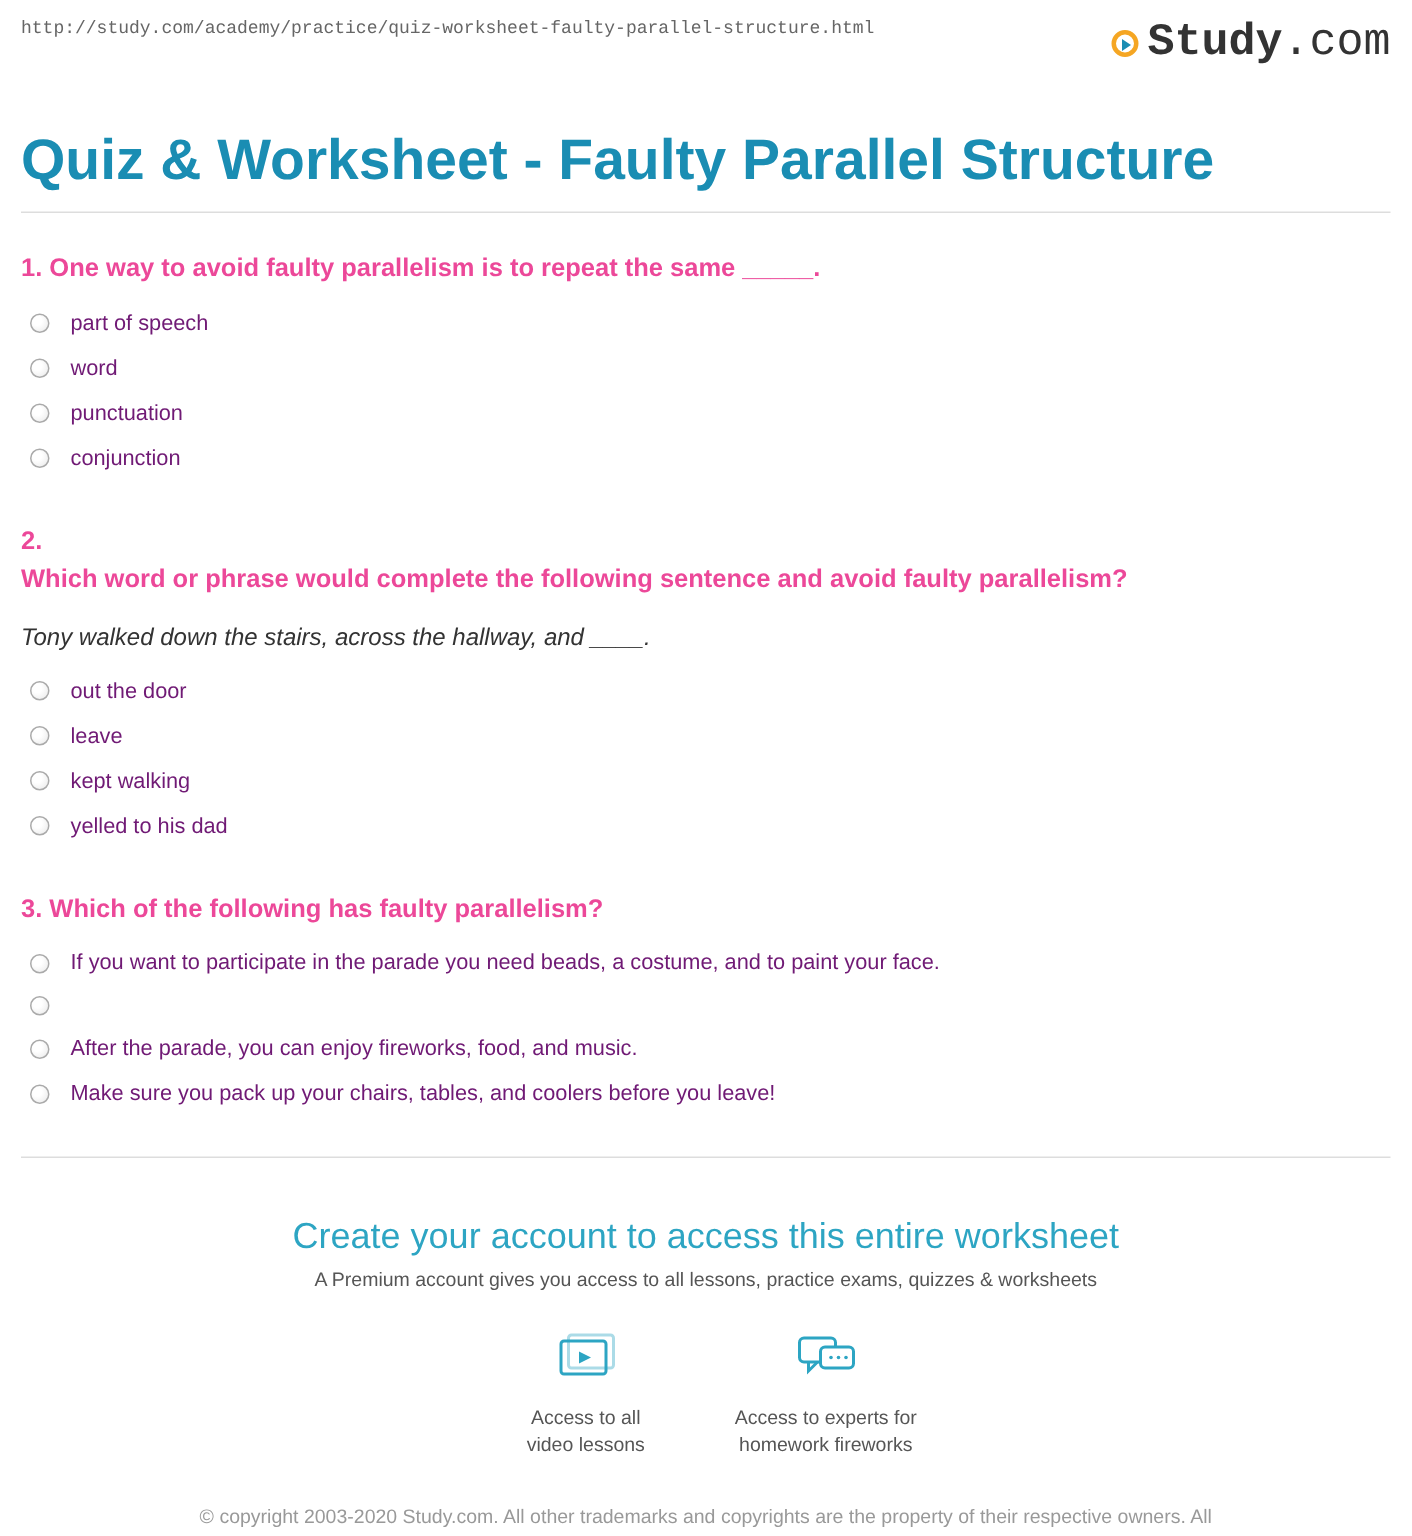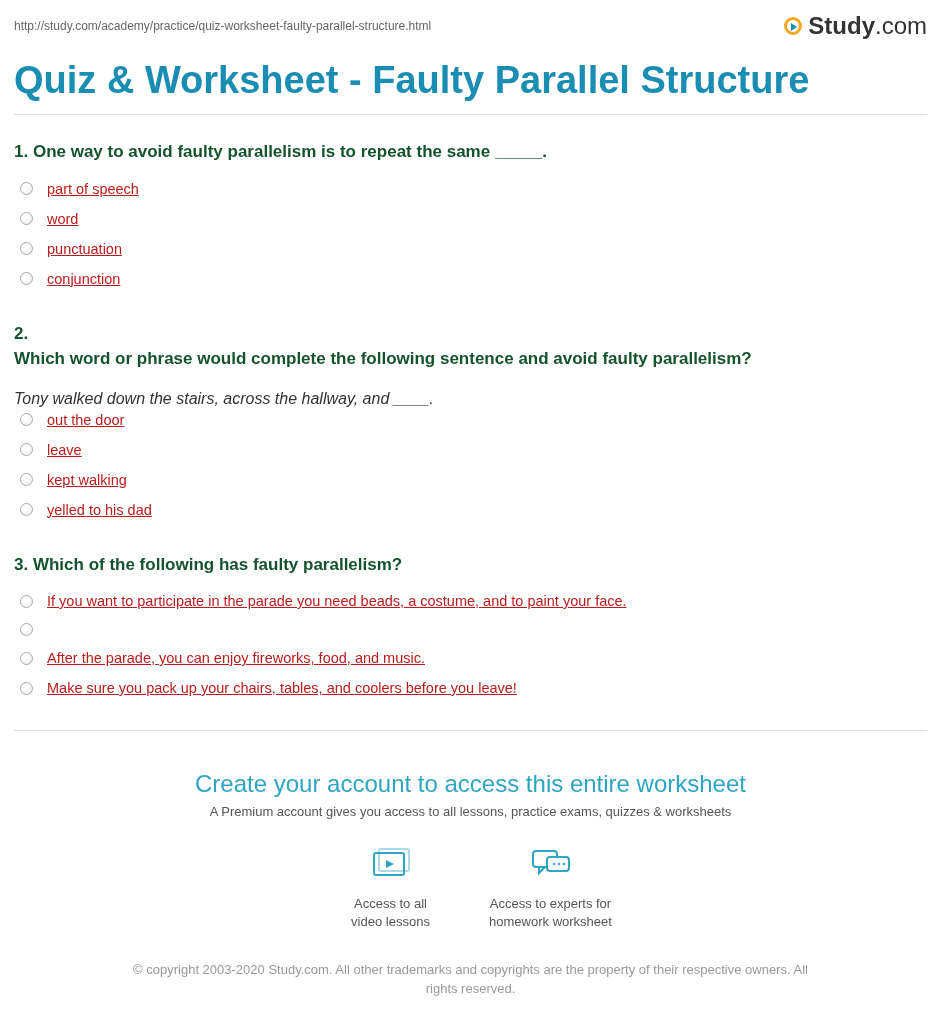--- a/index.html
+++ b/index.html
@@ -6,31 +6,31 @@
 body {
   font-family: Arial, Helvetica, sans-serif;
   background: #fff;
   width: 941px;
   padding: 12px 14px;
   color: #333;
 }
 .header-row {
   display: flex;
   justify-content: space-between;
-  align-items: center;
-  margin-bottom: 19px;
+  margin-bottom: 40px;
+  font-family: Liberation Mono, monospace;
 }
 .url {
   font-size: 12px;
   color: #666;
 }
 .logo {
   display: flex;
   align-items: center;
-  font-size: 24px;
+  font-size: 30px;
   color: #333;
   font-weight: 400;
 }
 .logo-icon {
   width: 18px;
   height: 18px;
   border-radius: 50%;
   border: 3px solid #f5a623;
   margin-right: 6px;
   position: relative;
@@ -52,40 +52,39 @@
 }
 .divider {
   border: none;
   border-top: 1px solid #ddd;
   margin-bottom: 24px;
 }
 .question-block { margin-bottom: 34px; }
 .q-text {
   font-size: 17px;
   font-weight: 700;
-  color: #14532d;
+  color: #ec4899;
   margin-bottom: 16px;
   line-height: 1.5;
 }
 .q-num { font-weight: 700; }
 .q-italic {
   font-style: italic;
   font-weight: 400;
   font-size: 16px;
   color: #333;
-  margin: 18px 0 4px 0;
+  margin: 18px 0 18px 0;
 }
 .options { list-style: none; padding-left: 6px; }
 .options li {
   display: flex;
   align-items: center;
   margin-bottom: 14px;
   font-size: 14.5px;
-  color: #b91c1c;
-  text-decoration: underline;
+  color: #701a75;
 }
 .radio {
   width: 13px;
   height: 13px;
   border-radius: 50%;
   border: 1px solid #aaa;
   background: radial-gradient(circle at 35% 35%, #fff 30%, #e8e8e8 100%);
   margin-right: 14px;
   flex-shrink: 0;
 }
@@ -234,19 +233,19 @@
       <svg class="feature-icon" viewBox="0 0 40 34" fill="none" stroke="#2da5c3" stroke-width="2">
         <rect x="2" y="4" width="24" height="16" rx="3"></rect>
         <path d="M8 20 l0 6 l6 -6"></path>
         <rect x="16" y="10" width="22" height="14" rx="3" fill="#fff"></rect>
         <circle cx="23" cy="17" r="1.2" fill="#2da5c3" stroke="none"></circle>
         <circle cx="28" cy="17" r="1.2" fill="#2da5c3" stroke="none"></circle>
         <circle cx="33" cy="17" r="1.2" fill="#2da5c3" stroke="none"></circle>
       </svg>
       <div class="feature-text">
         <span>Access to experts for</span><br>
-        <span>homework worksheet</span>
+        <span>homework fireworks</span>
       </div>
     </div>
   </div>
 
   <div class="copyright">© copyright 2003-2020 Study.com. All other trademarks and copyrights are the property of their respective owners. All rights reserved.</div>
 </div>
 
 </body></html>

